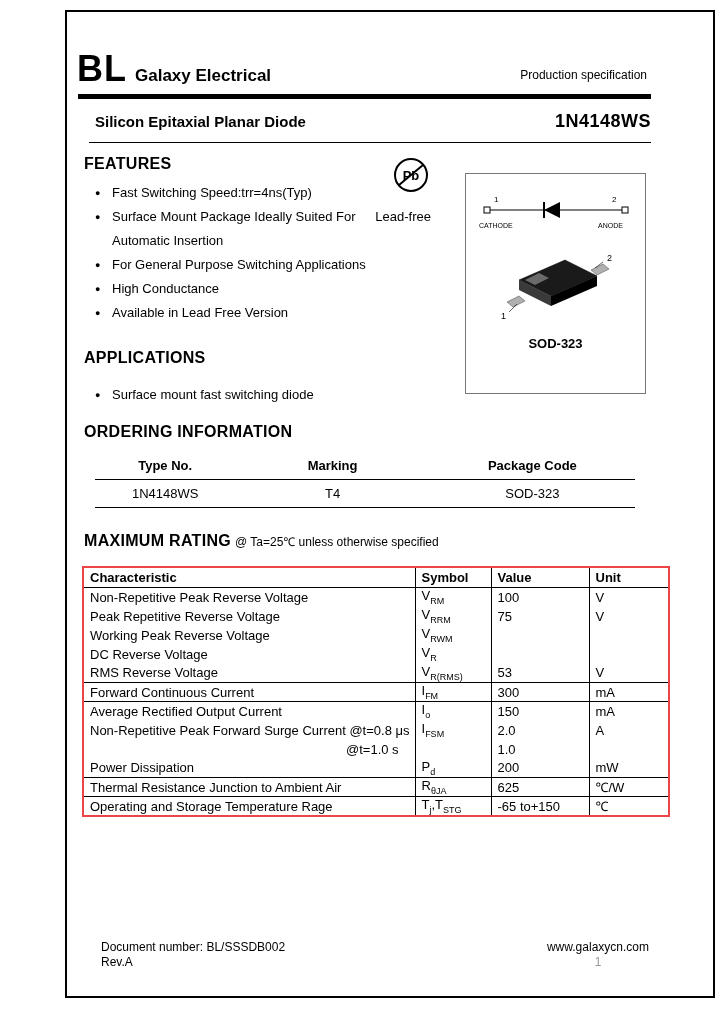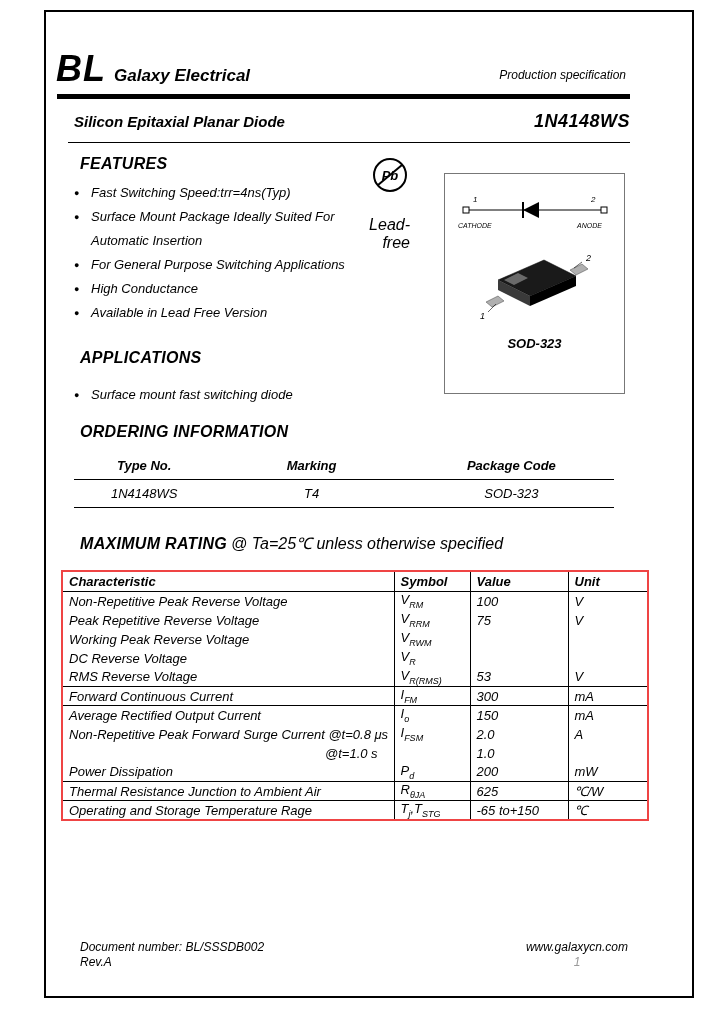--- a/index.html
+++ b/index.html
@@ -4,72 +4,72 @@
 <title>1N4148WS Datasheet</title>
 <style>
   * { margin:0; padding:0; box-sizing:border-box; }
   html,body { background:#fff; }
   body {
     width:720px; height:1012px; position:relative;
     font-family:"Liberation Sans", sans-serif; color:#000;
     overflow:hidden;
   }
   .page {
-    position:absolute; left:44px; top:10px; width:650px; height:988px;
-    border:2px solid #000; background:#fff;font-style:italic;
+    position:absolute; left:65px; top:10px; width:650px; height:988px;
+    border:2px solid #000; background:#fff;
   }
 
   
   .header { position:relative; height:78px; }
   .logo { position:absolute; left:10px; bottom:0; white-space:nowrap; }
   .logo .bl { font-size:36px; font-weight:bold; letter-spacing:1px; }
   .logo .brand-name { font-size:17px; font-weight:bold; margin-left:8px; }
   .spec { position:absolute; right:66px; bottom:8px; font-size:12px;text-align:right; }
 
   .rule-thick { height:5px; background:#000; margin:4px 62px 0 11px; }
   .title-bar { display:flex; justify-content:space-between; align-items:center; margin:12px 62px 0 28px;gap:16px; }
   .product-family { font-size:15px; font-weight:bold; }
   .part-number { font-size:18px; font-weight:bold; letter-spacing:0.5px; }
   .rule-thin { height:1px; background:#000; margin:10px 62px 0 22px; }
 
-  h2.section { font-size:16px; font-weight:bold; margin-left:34px; letter-spacing:0.3px; }
+  h2.section { font-size:16px; font-weight:bold; margin-left:17px; letter-spacing:0.3px; }
 
   .mid-zone { position:relative; padding-top:12px; }
 
   .bullet-list { list-style:none; }
   .features-list { margin:8px 0 0 28px; width:340px; }
   .bullet-list li { display:flex; font-size:13px; line-height:24px; }
   .bullet { width:17px; font-size:9px; line-height:24px; }
   .li-text div { line-height:24px; }
 
   .applications-heading { margin-top:24px; }
   .applications-list { margin:16px 0 0 28px; width:340px; }
 
   
   .pbfree { position:absolute; left:296px; top:12px; width:68px; text-align:right; }
-  .pb-label { font-size:16px; margin-top:17px; }
+  .pb-label { font-size:13px; margin-top:10px; }
 
   
   .package-box {
     position:absolute; top:30px; left:398px; width:181px; height:221px;
     border:1px solid #777; background:#fff;
   }
   .schematic { display:block; margin:16px auto 0; }
   .pkg-drawing { display:block; margin:10px auto 0; }
   .pkg-name { text-align:center; font-weight:bold; font-size:13px; margin-top:10px; }
 
   
   .ordering-heading { margin-top:16px; }
   .ordering-table { margin:12px 0 0 28px; width:540px; border-collapse:collapse; font-size:13px; }
   .ordering-table th { font-weight:bold; height:26px; text-align:center; border-bottom:1px solid #000; font-size:13px; }
   .ordering-table td { height:28px; text-align:center; border-bottom:1px solid #000; }
 
   
   .rating-heading { margin-top:24px; }
-  .cond { font-size:16px; font-weight:normal; margin-left:4px; letter-spacing:0; }
+  .cond { font-size:12px; font-weight:normal; margin-left:4px; letter-spacing:0; }
   .max-table {
     margin:16px 0 0 15px; width:586px; border-collapse:collapse;
     border:2px solid #ef4444; font-size:13px; table-layout:fixed;
   }
   .max-table th {
     text-align:left; font-weight:bold; padding:2px 6px; height:21px;
     border-bottom:1px solid #000; border-left:1px solid #000; font-size:13px;
   }
   .max-table th:first-child { border-left:none; }
   .max-table td {

